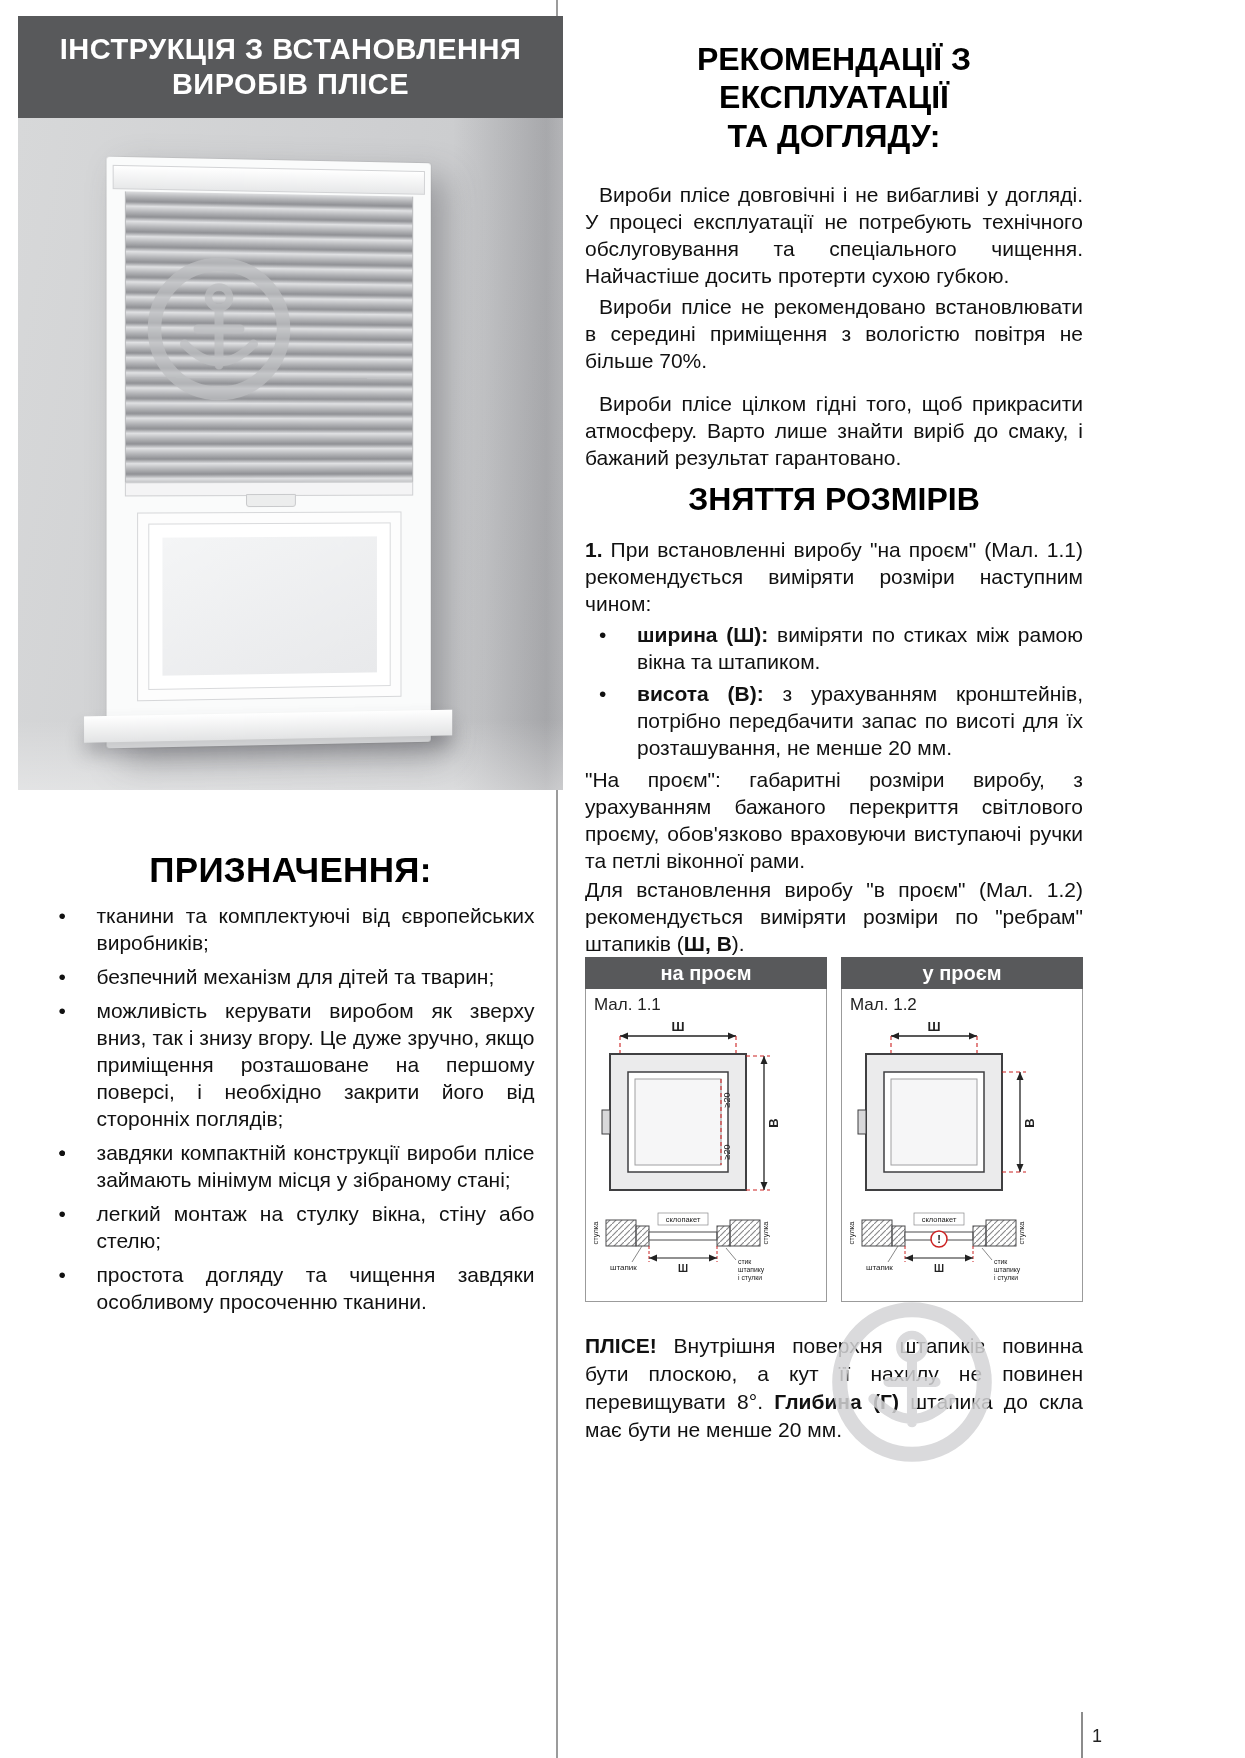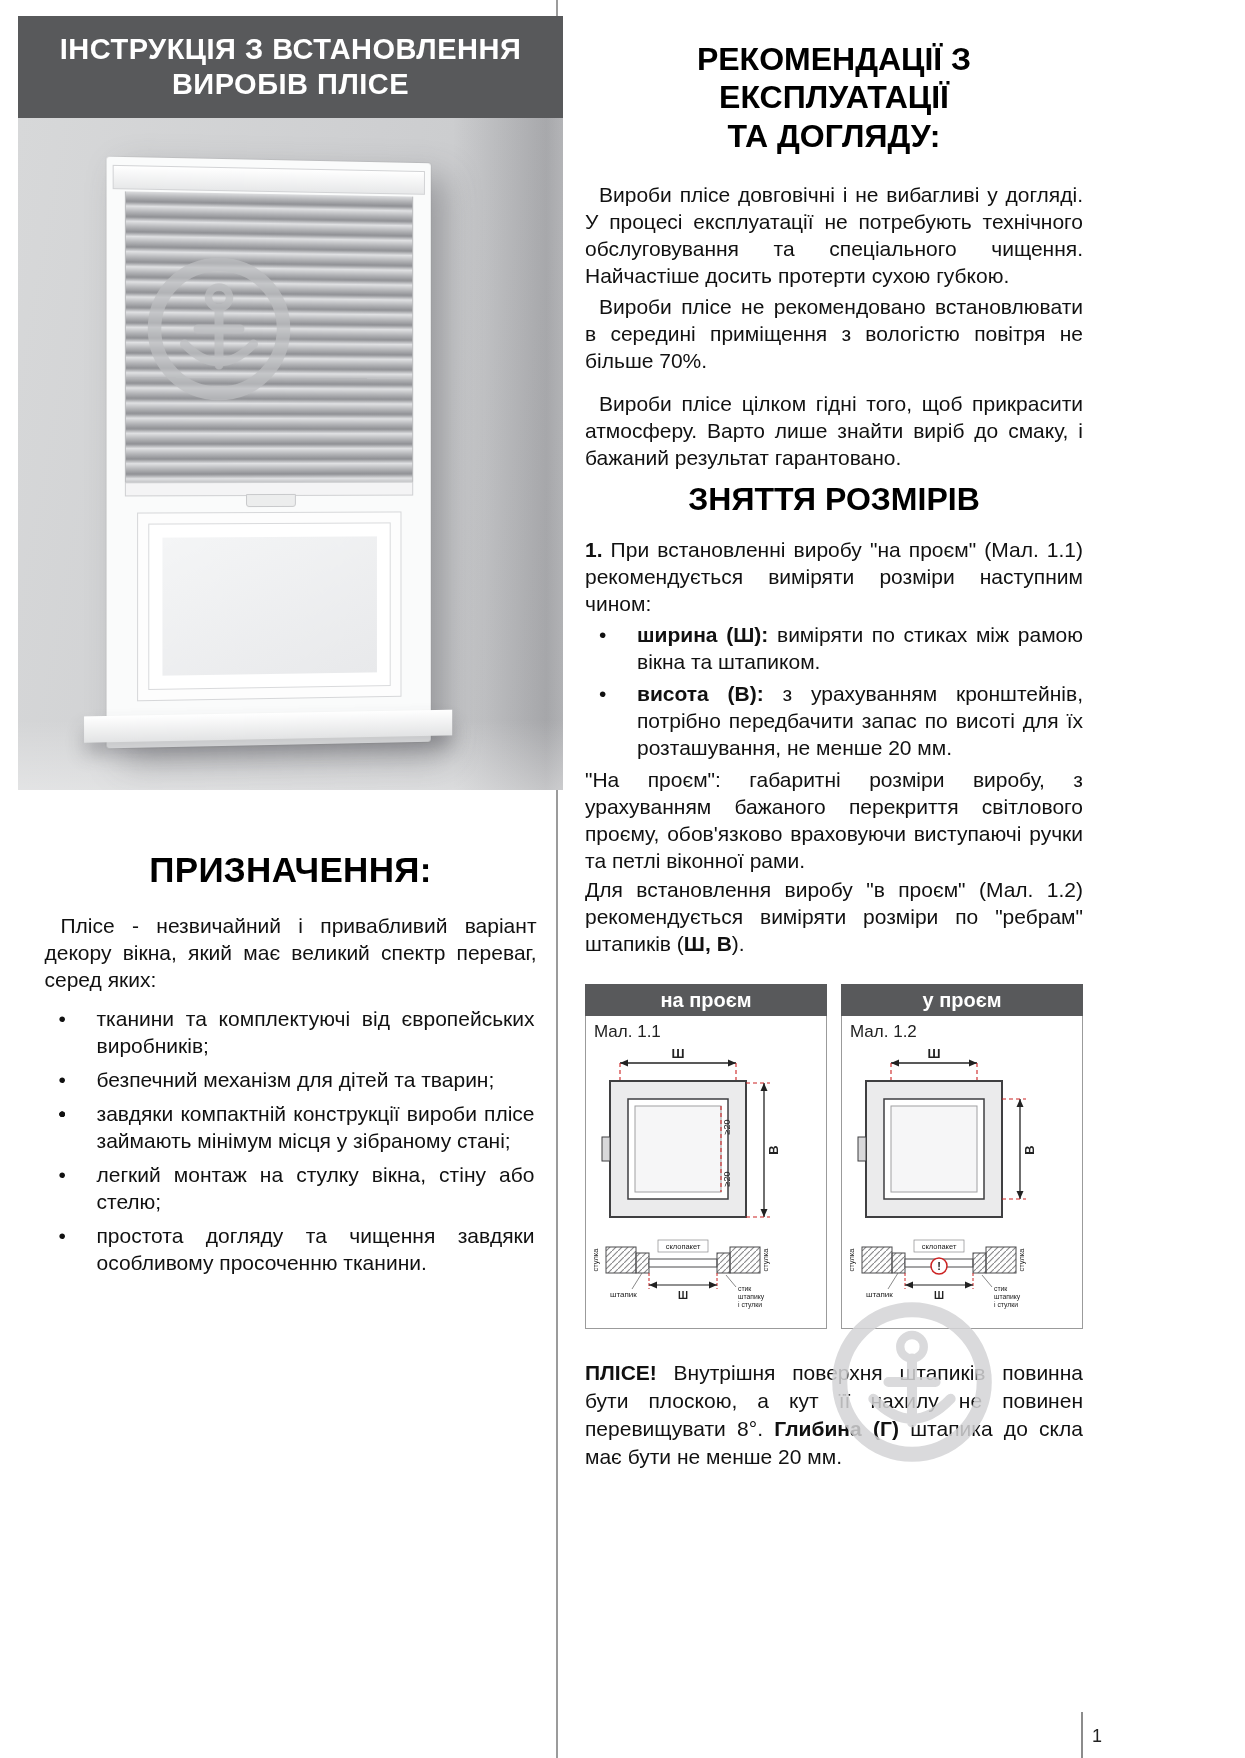--- a/index.html
+++ b/index.html
@@ -64,21 +64,21 @@
   .m-title { margin-top:10px; width:100%; text-align:center; font-size:32px; font-weight:800; color:#000; }
   .r-mp1 { margin-top:18px; }
   .m-bullets { margin-top:4px; }
   .m-bullet { position:relative; padding-left:52px; margin-bottom:5px;
     font-size:21px; line-height:27px; text-align:justify; }
   .m-bullet .dot { position:absolute; left:14px; top:0; }
   .r-mp2 { margin-top:4px; }
   .r-mp3 { margin-top:2px; }
   b.lead { font-weight:700; }
 
-  .diagrams { margin-top:27px; display:flex; gap:14px; position:relative; z-index:2; }
+  .diagrams { margin-top:0; display:flex; gap:14px; position:relative; z-index:2; }
   .diag-panel { width:242px; }
   .diag-header { height:32px; background:#58595b; color:#fff; font-weight:700; font-size:20px;
     display:flex; align-items:center; justify-content:center; }
   .diag-box { position:relative; height:312px; border:1px solid #9b9b9b; border-top:none; background:#fff;padding-left:20px; }
   .fig-label { position:absolute; left:8px; top:6px; font-size:17px; color:#222; }
   .diag-box svg { position:absolute; left:2px; top:26px; width:236px; height:280px; }
   .diag-box svg text { font-family:"Liberation Sans", sans-serif; fill:#222; }
 
   .attention { margin-top:30px; font-size:21px; line-height:28px; text-align:justify; }
   .attention b { font-weight:800; }
@@ -112,33 +112,33 @@
         <div class="sill"></div>
       </div>
       <svg class="wm wm1" viewBox="0 0 100 100">
         <circle cx="50" cy="50" r="43" fill="none" stroke="#bdbec0" stroke-width="9"></circle>
         <circle cx="50" cy="29" r="7" fill="none" stroke="#bdbec0" stroke-width="5"></circle>
         <path d="M50 36 V74 M36 50 H64 M27 60 Q50 84 73 60" fill="none" stroke="#bdbec0" stroke-width="6" stroke-linecap="round"></path>
       </svg>
     </div>
 
     <div class="purpose-title">ПРИЗНАЧЕННЯ:</div>
-    <div class="intro">Плісе - незвичайний і привабливий варіант декору вікна, який має великий спектр переваг, серед яких:</div>
 
     <div class="bullets">
       <div class="bullet-item">
         <span class="dot">•</span>
         <span>тканини та комплектуючі від європейських виробників;</span>
       </div>
       <div class="bullet-item">
         <span class="dot">•</span>
         <span>безпечний механізм для дітей та тварин;</span>
       </div>
       <div class="bullet-item">
         <span class="dot">•</span>
+        <span>можливість керувати виробом як зверху вниз, так і знизу вгору. Це дуже зручно, якщо приміщення розташоване на першому поверсі, і необхідно закрити його від сторонніх поглядів;</span>
       </div>
       <div class="bullet-item">
         <span class="dot">•</span>
       </div>
       <div class="bullet-item">
         <span class="dot">•</span>
         <span>завдяки компактній конструкції вироби плісе займають мінімум місця у зібраному стані;</span>
       </div>
       <div class="bullet-item">
         <span class="dot">•</span>

